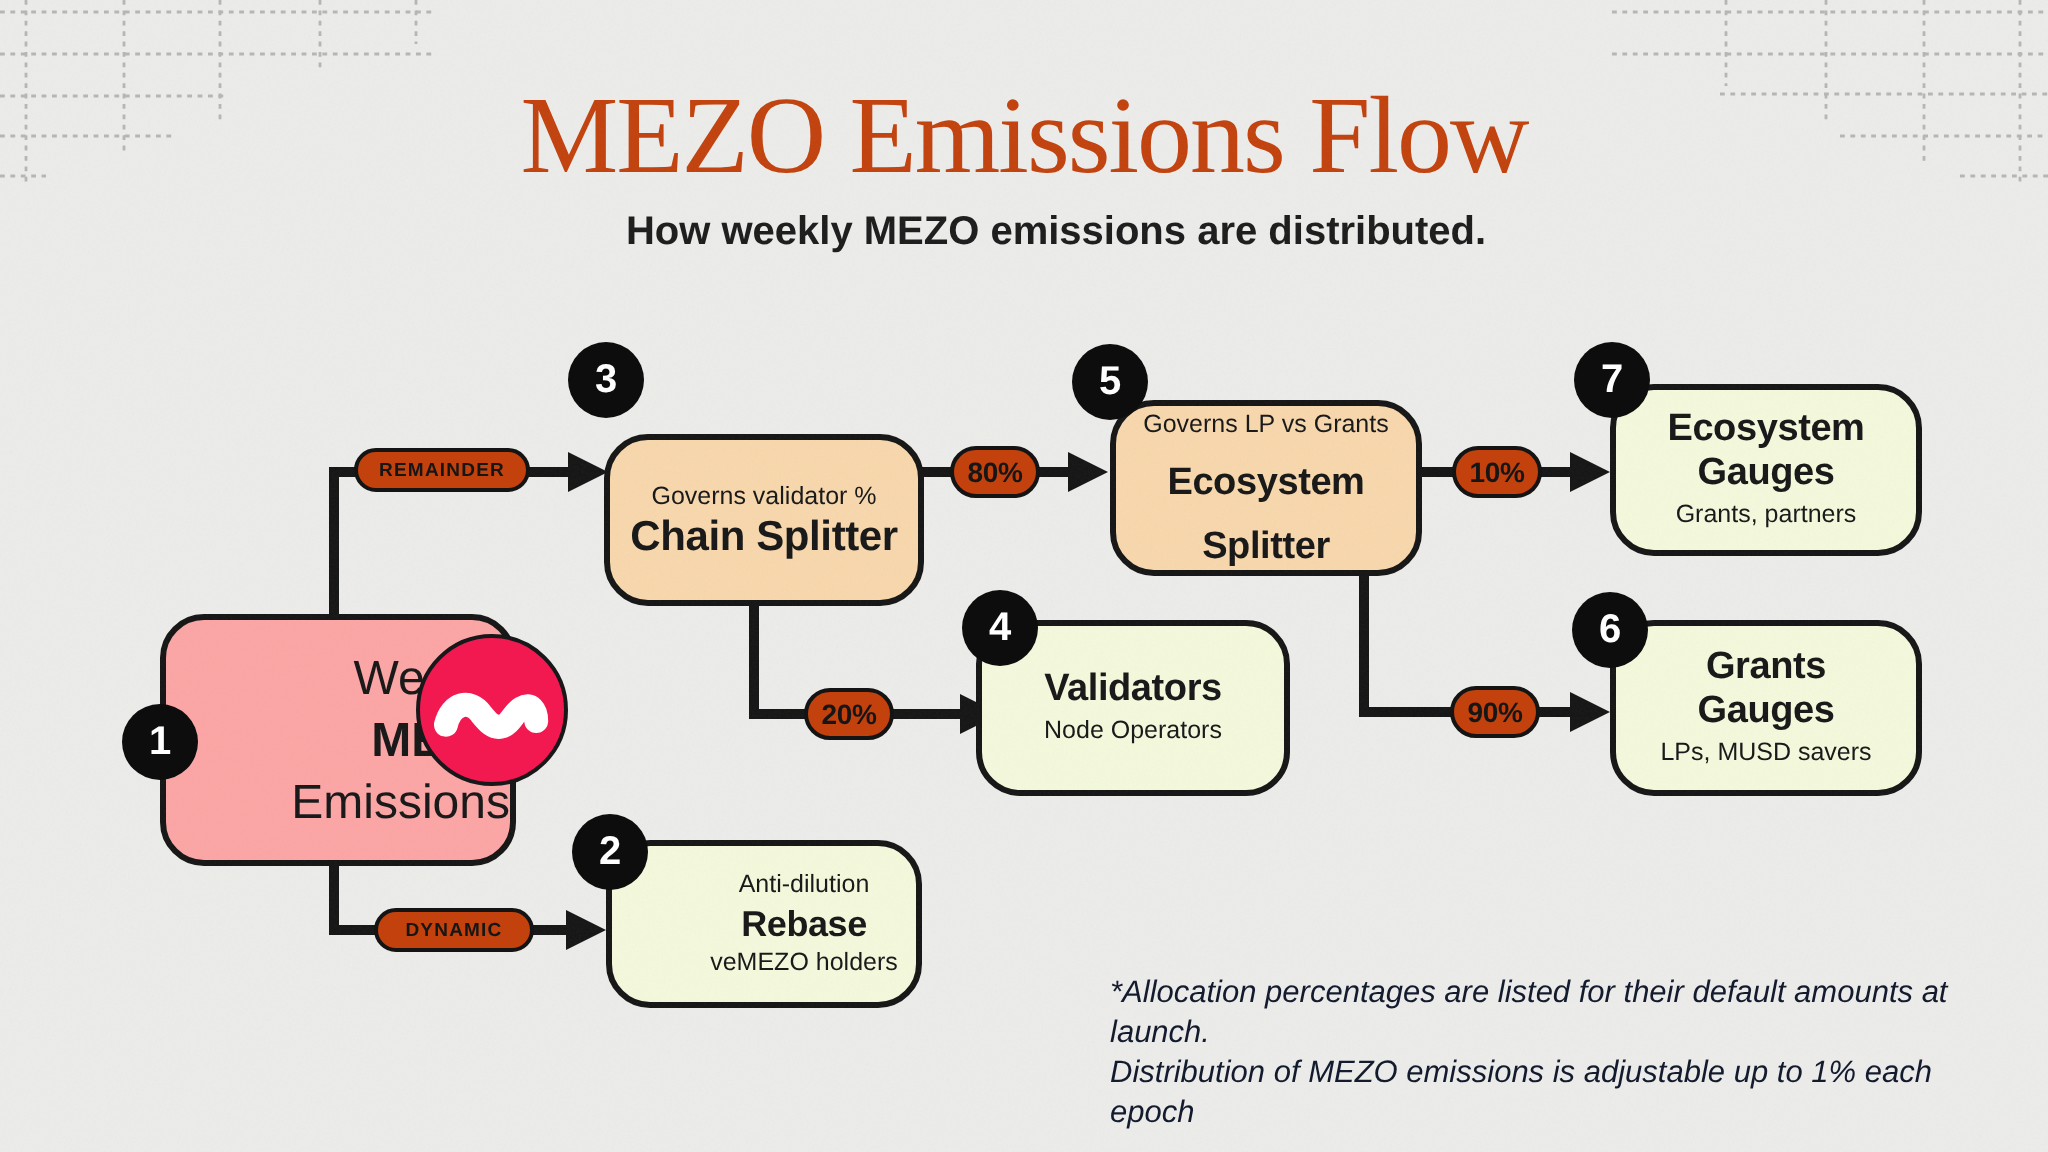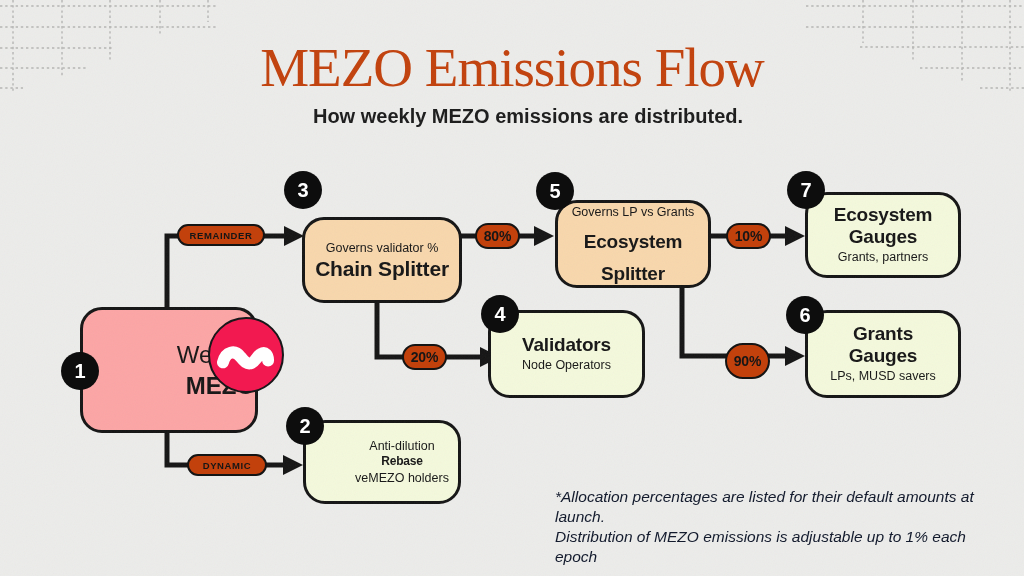--- a/index.html
+++ b/index.html
@@ -33,21 +33,21 @@
   }
   .node.pink{background:#fca5a5;align-items:flex-end;}
   .node.peach{background:#f8d7ac;}
   .node.lime{background:#f4f9dc;}
   .node .small{font-size:12.5px;font-weight:500;margin:2px 0;}
   .node .big{font-size:19px;font-weight:700;letter-spacing:-.2px;}
   .n1{left:80px;top:307px;width:178px;height:126px;align-items:flex-start;text-align:left;padding-left:28px;}
   .n1 .l{font-size:24px;font-weight:400;line-height:31px;}
   .n1 .l.bold{font-weight:700;}
   .n2{left:303px;top:420px;width:158px;height:84px;padding-left:40px;}
-  .n2 .big{font-size:12px;}
+  .n2 .big{font-size:18px;}
   .n3{left:302px;top:192px;width:160px;height:86px;margin-top:25px;}
   .n3 .big{font-size:21px;}
   .n4{left:488px;top:310px;width:157px;height:88px;}
   .n5{left:555px;top:200px;width:156px;height:88px;justify-content:space-between;}
   .n6{left:805px;top:310px;width:156px;height:88px;}
   .n7{left:805px;top:192px;width:156px;height:86px;}
   
   .badge{
     position:absolute;width:38px;height:38px;border-radius:50%;
     background:#0d0d0d;color:#fff;font-size:20px;font-weight:700;
@@ -68,21 +68,21 @@
     border:2.5px solid #141414;border-radius:999px;z-index:3;
     display:flex;align-items:center;justify-content:center;font-weight:700;
   }
   .pill.word{font-size:9.5px;letter-spacing:.6px;}
   .pill.pct{font-size:14px;letter-spacing:-.2px;}
   .p-remainder{left:177px;top:224px;width:88px;height:22px;}
   .p-dynamic{left:187px;top:454px;width:80px;height:22px;}
   .p-80{left:475px;top:223px;width:45px;height:26px;}
   .p-20{left:402px;top:344px;width:45px;height:26px;}
   .p-10{left:726px;top:223px;width:45px;height:26px;}
-  .p-90{left:725px;top:343px;width:45px;height:36px;}
+  .p-90{left:725px;top:343px;width:45px;height:26px;}
   
   .footnote{
     position:absolute;left:555px;top:487px;width:430px;
     font-size:15.5px;font-style:italic;font-weight:500;line-height:20px;color:#0f172a;
   }
   .noise{position:absolute;left:0;top:0;opacity:.05;pointer-events:none;}
 </style>
 </head>
 <body>
 
@@ -134,20 +134,21 @@
       <polygon points="480,347 480,367 500,357"></polygon>
       <polygon points="785,226 785,246 805,236"></polygon>
       <polygon points="785,346 785,366 805,356"></polygon>
       <polygon points="283,455 283,475 303,465"></polygon>
     </g>
   </svg>
 
   <div class="node pink n1">
     <div class="l">Weekly</div>
     <div class="l bold">MEZO</div>
+    <div class="l">Emissions</div>
   </div>
   <div class="coin">
     <svg width="70" height="70" viewBox="0 0 76 76">
       <path d="M13 46 C16 34 26 32 32 40 C36 45 39 48 43 47 C48 46 50 39 54 37 C59 34 62 38 62 44" stroke="#ffffff" stroke-width="13" fill="none" stroke-linecap="round"></path>
     </svg>
   </div>
 
   <div class="node lime n2">
     <div class="small">Anti-dilution</div>
     <div class="big">Rebase</div>

